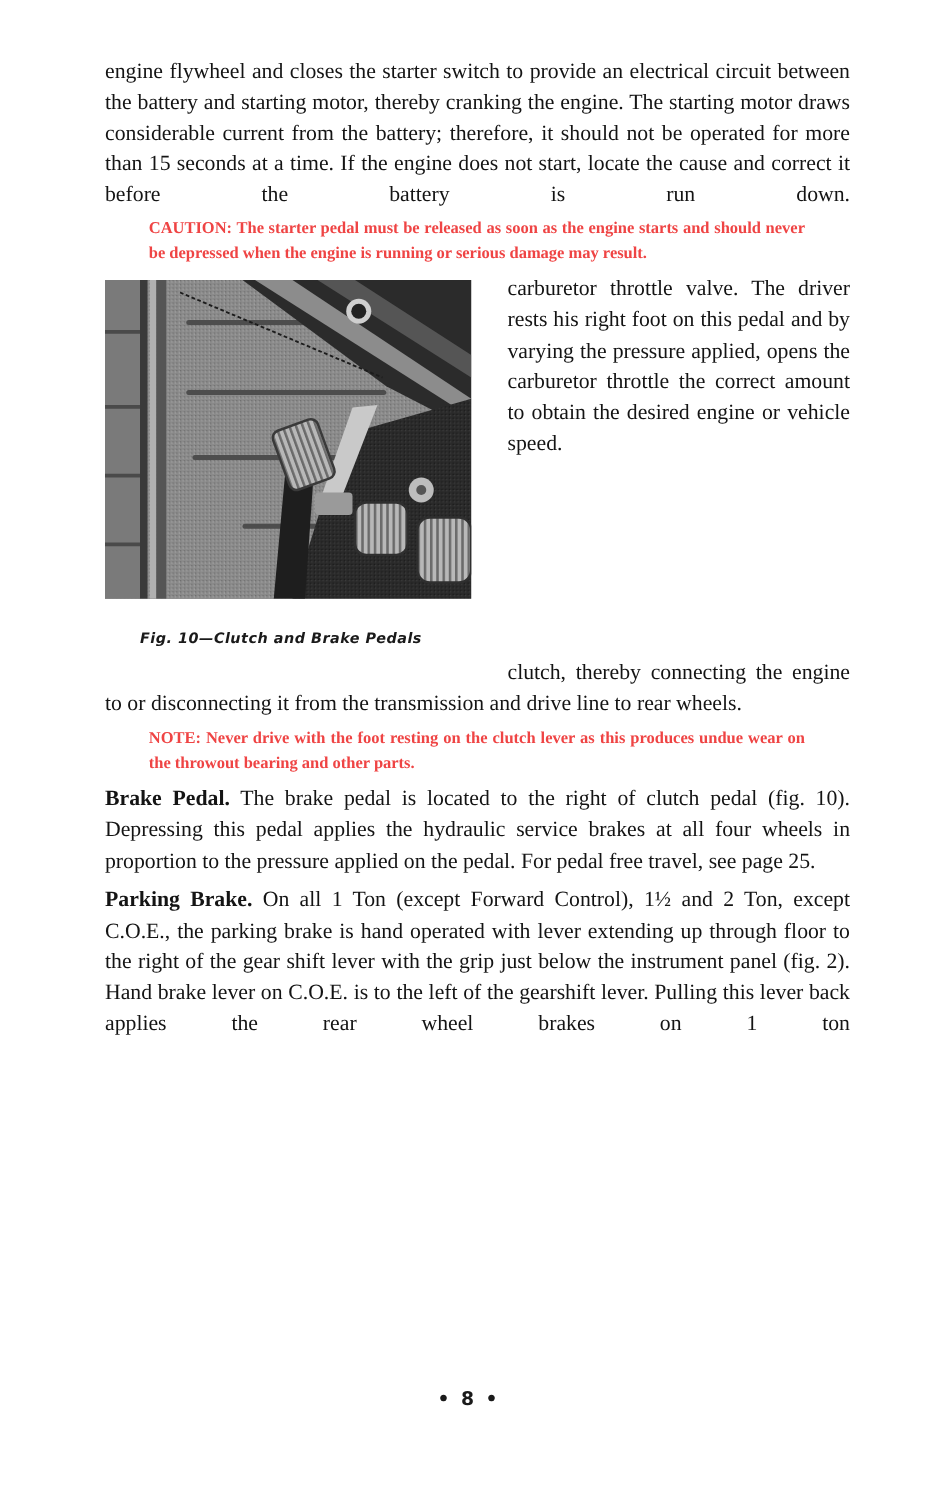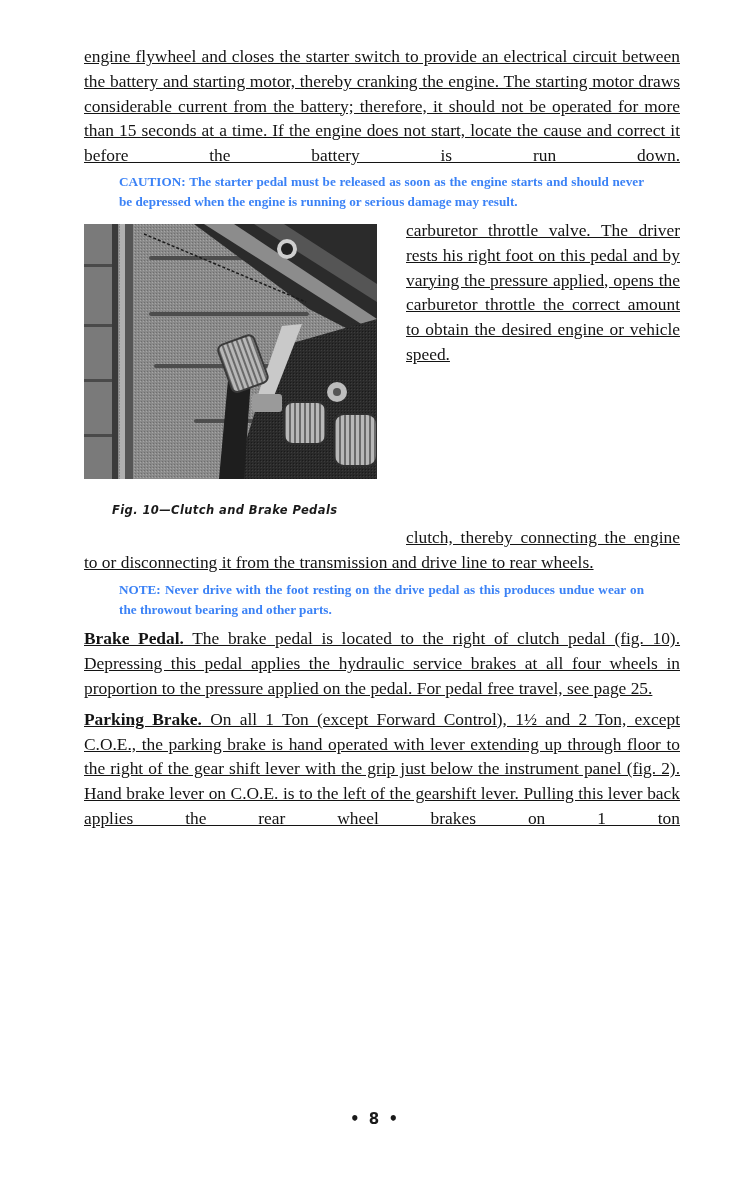--- a/index.html
+++ b/index.html
@@ -2,28 +2,28 @@
 <html><head>
 <meta charset="utf-8">
 <style>
   html, body { margin: 0; padding: 0; background: #ffffff; }
   body { width: 750px; height: 1195px; position: relative; overflow: hidden; }
   .page {
     position: absolute; left: 84px; top: 44px; width: 596px;
     font-family: "Liberation Serif", "DejaVu Serif", serif;
     color: #141414; font-size: 17.4px; line-height: 24.8px;
   }
-  .para { margin: 0; text-align: justify; text-align-last: left; text-decoration: underline; }
+  .para { margin: 0; text-align: justify; text-align-last: left; }
   .para.justify-last { text-align-last: justify; }
   .indent { text-indent: 30px; }
   .notice {
     margin: 4px 0 6px 35px; width: 525px;
     font-family: "Liberation Serif", "DejaVu Serif", serif;
     font-weight: bold; font-size: 13.2px; line-height: 20px;
-    text-align: justify; color: #3b82f6;
+    text-align: justify; color: #ef4444;
   }
   .notice .label { font-weight: bold; }
   .run-head { font-weight: bold; }
   .section { margin-top: 6px; }
   .figure-block {
     float: left; width: 300px; margin: 6px 22px 4px 0; position: relative;
   }
   .photo {
     width: 293px; height: 255px; display: block; background: #777;
   }
@@ -118,21 +118,21 @@
 
   <p class="para right-col">carburetor throttle valve. The driver rests his right foot on this pedal and by varying the pressure applied, opens the carburetor throttle the correct amount to obtain the desired engine or vehicle speed.</p>
 
 
   <div class="clear"></div>
 
   <p class="para" style="margin-top:-2px">clutch, thereby connecting the engine to or disconnecting it from the transmission and drive line to rear wheels.</p>
 
 
   <div class="notice" style="margin-top:6px">
-    <span class="label">NOTE:</span><span> Never drive with the foot resting on the drive pedal as this produces undue wear on the throwout bearing and other parts.</span>
+    <span class="label">NOTE:</span><span> Never drive with the foot resting on the clutch lever as this produces undue wear on the throwout bearing and other parts.</span>
   </div>
 
   <p class="para section">
     <span class="run-head">Brake Pedal.</span><span> The brake pedal is located to the right of clutch pedal (fig. 10). Depressing this pedal applies the hydraulic service brakes at all four wheels in proportion to the pressure applied on the pedal. For pedal free travel, see page 25.</span>
   </p>
 
   <p class="para section justify-last">
     <span class="run-head">Parking Brake.</span><span> On all 1 Ton (except Forward Control), 1½ and 2 Ton, except C.O.E., the parking brake is hand operated with lever extending up through floor to the right of the gear shift lever with the grip just below the instrument panel (fig. 2). Hand brake lever on C.O.E. is to the left of the gearshift lever. Pulling this lever back applies the rear wheel brakes on 1 ton</span>
   </p>
 </div>

